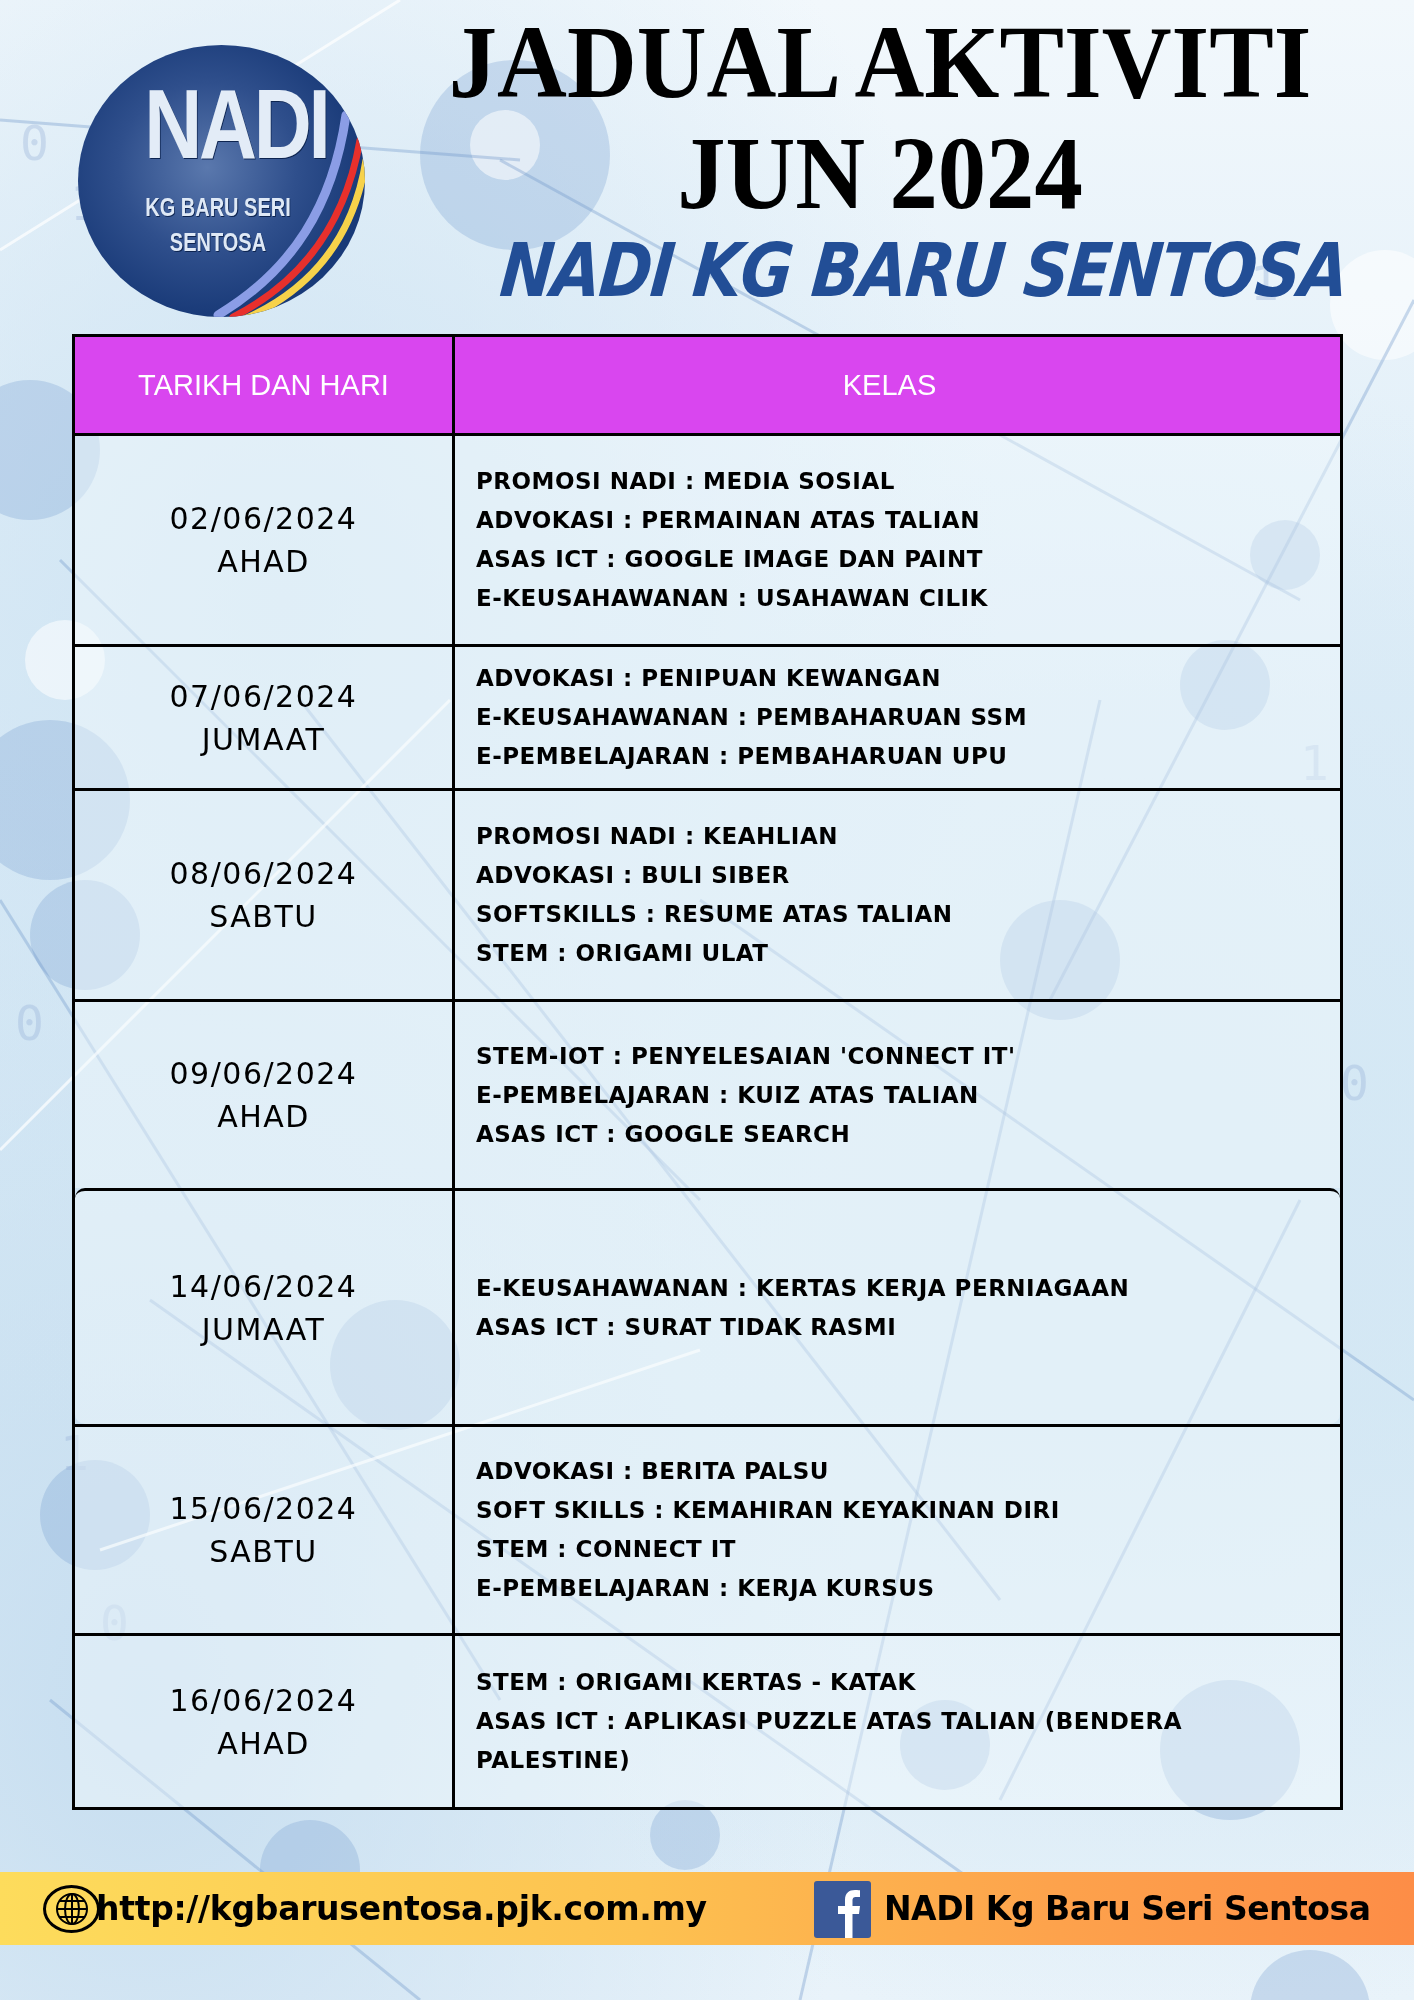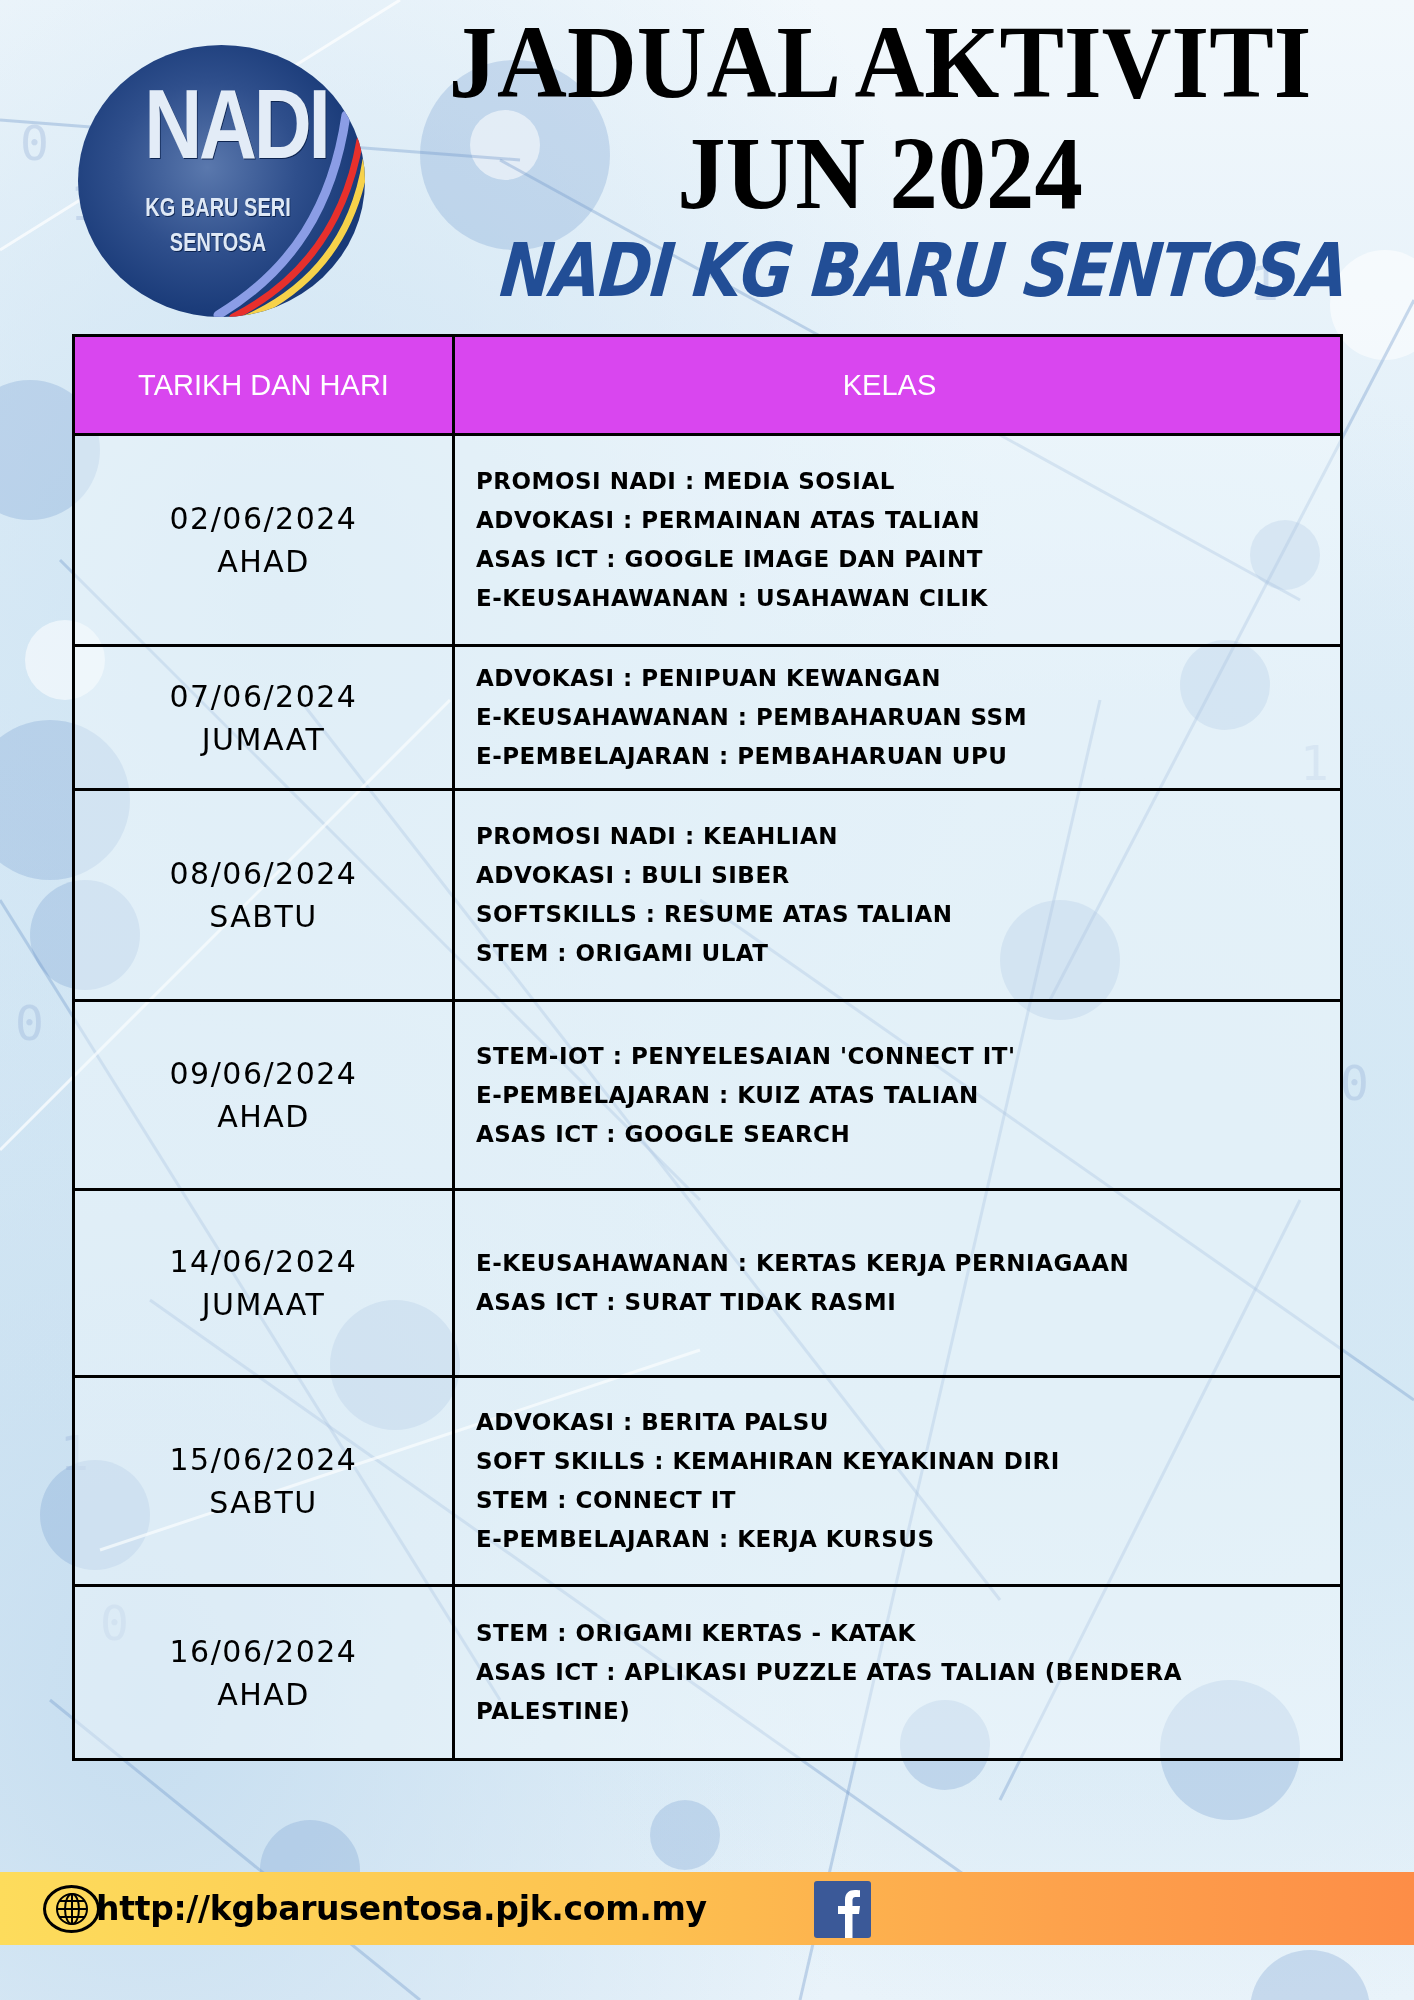--- a/index.html
+++ b/index.html
@@ -232,21 +232,21 @@
       <span>09/06/2024</span>
       <span>AHAD</span>
     </div>
     <div class="cell-kelas">
       <span>STEM-IOT : PENYELESAIAN 'CONNECT IT'</span>
       <span>E-PEMBELAJARAN : KUIZ ATAS TALIAN</span>
       <span>ASAS ICT : GOOGLE SEARCH</span>
     </div>
   </div>
 
-  <div class="row body-row" style="height:187px;">
+  <div class="row body-row" style="height:236px;border-radius:10px;">
     <div class="cell-date">
       <span>14/06/2024</span>
       <span>JUMAAT</span>
     </div>
     <div class="cell-kelas">
       <span>E-KEUSAHAWANAN : KERTAS KERJA PERNIAGAAN</span>
       <span>ASAS ICT : SURAT TIDAK RASMI</span>
     </div>
   </div>
 
@@ -288,13 +288,14 @@
         <line x1="5" y1="25" x2="29" y2="25"></line>
       </g>
     </svg>
   </span>
   <a class="url">http://kgbarusentosa.pjk.com.my</a>
   <span class="fb">
     <svg width="57" height="57" viewBox="0 0 57 57">
       <path d="M31 57 V33 H24 V25 H31 V19 C31 12 35 9 41 9 C44 9 46 9.3 46 9.3 V16 H42.5 C39 16 38.5 17.5 38.5 20 V25 H46 L45 33 H38.5 V57 Z" fill="#ffffff"></path>
     </svg>
   </span>
+  <a class="fb-text">NADI Kg Baru Seri Sentosa</a>
 </div>
 
 </body></html>

